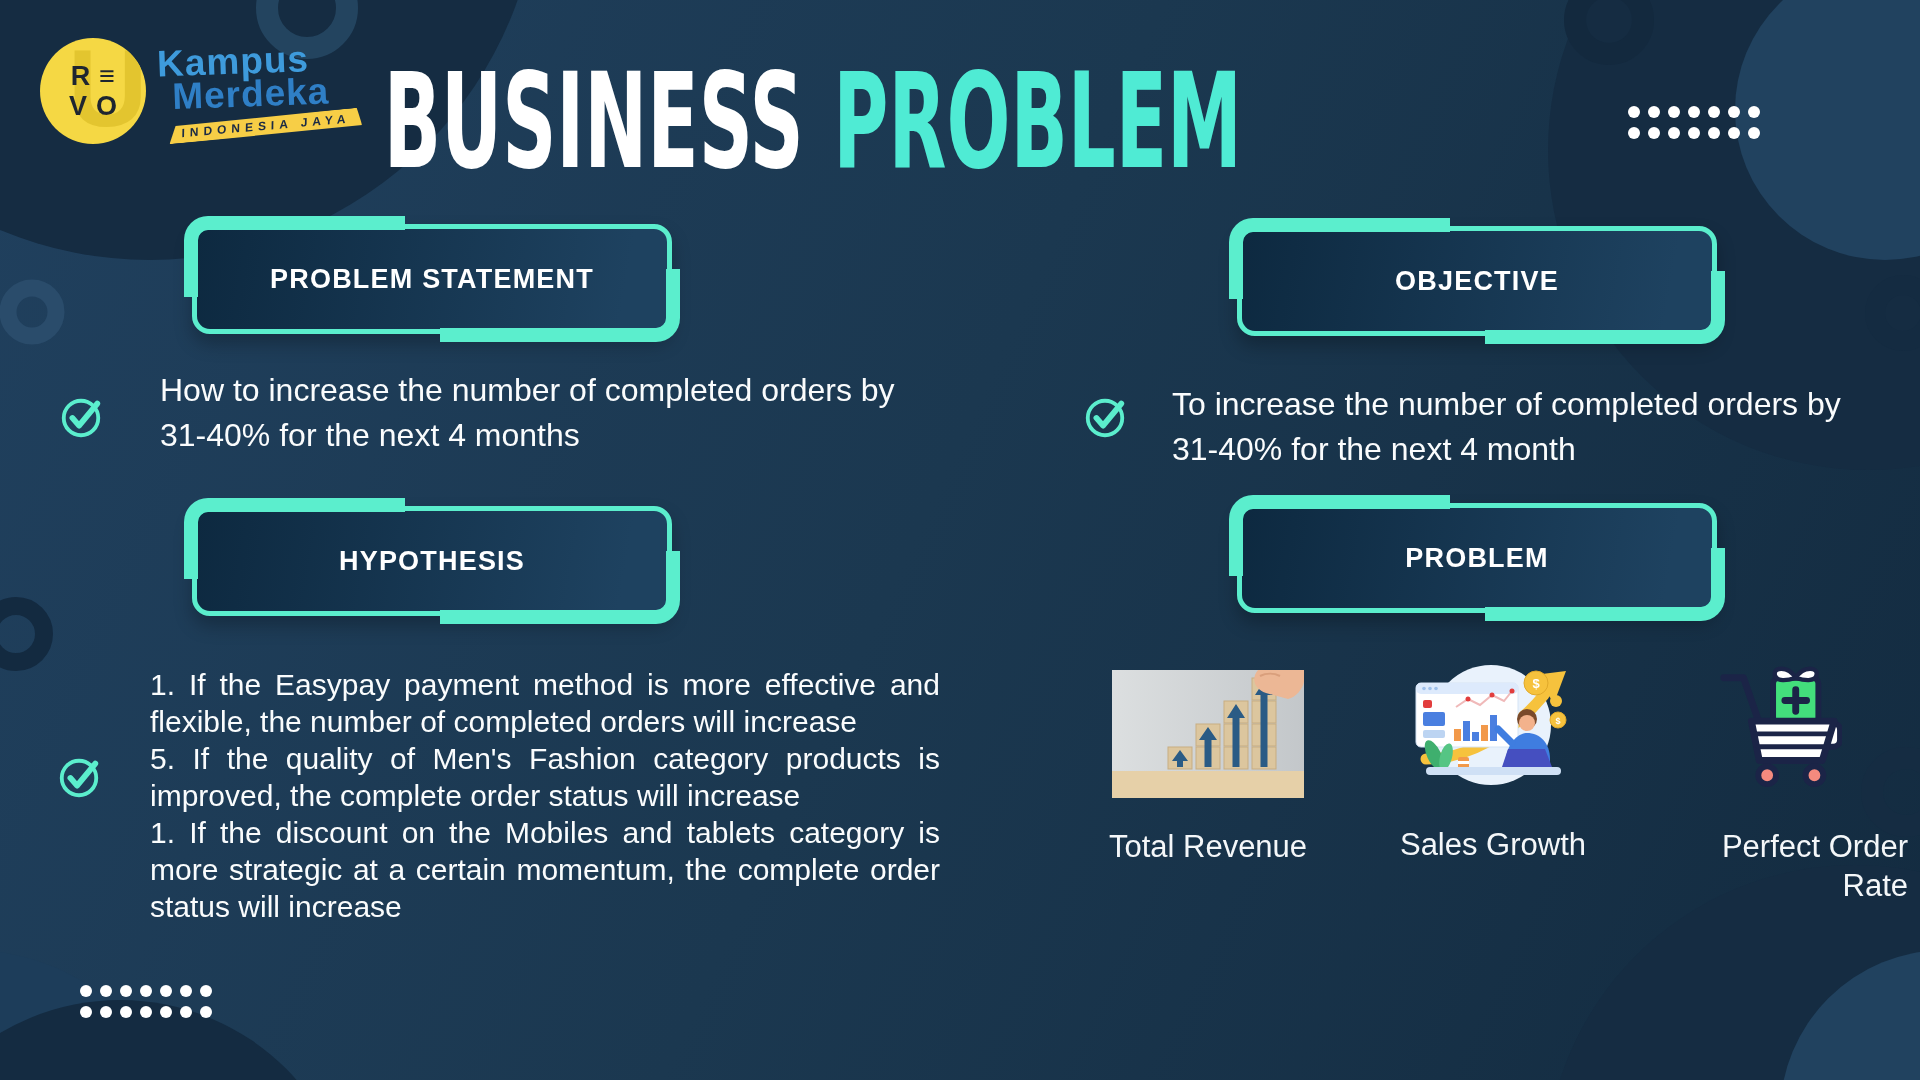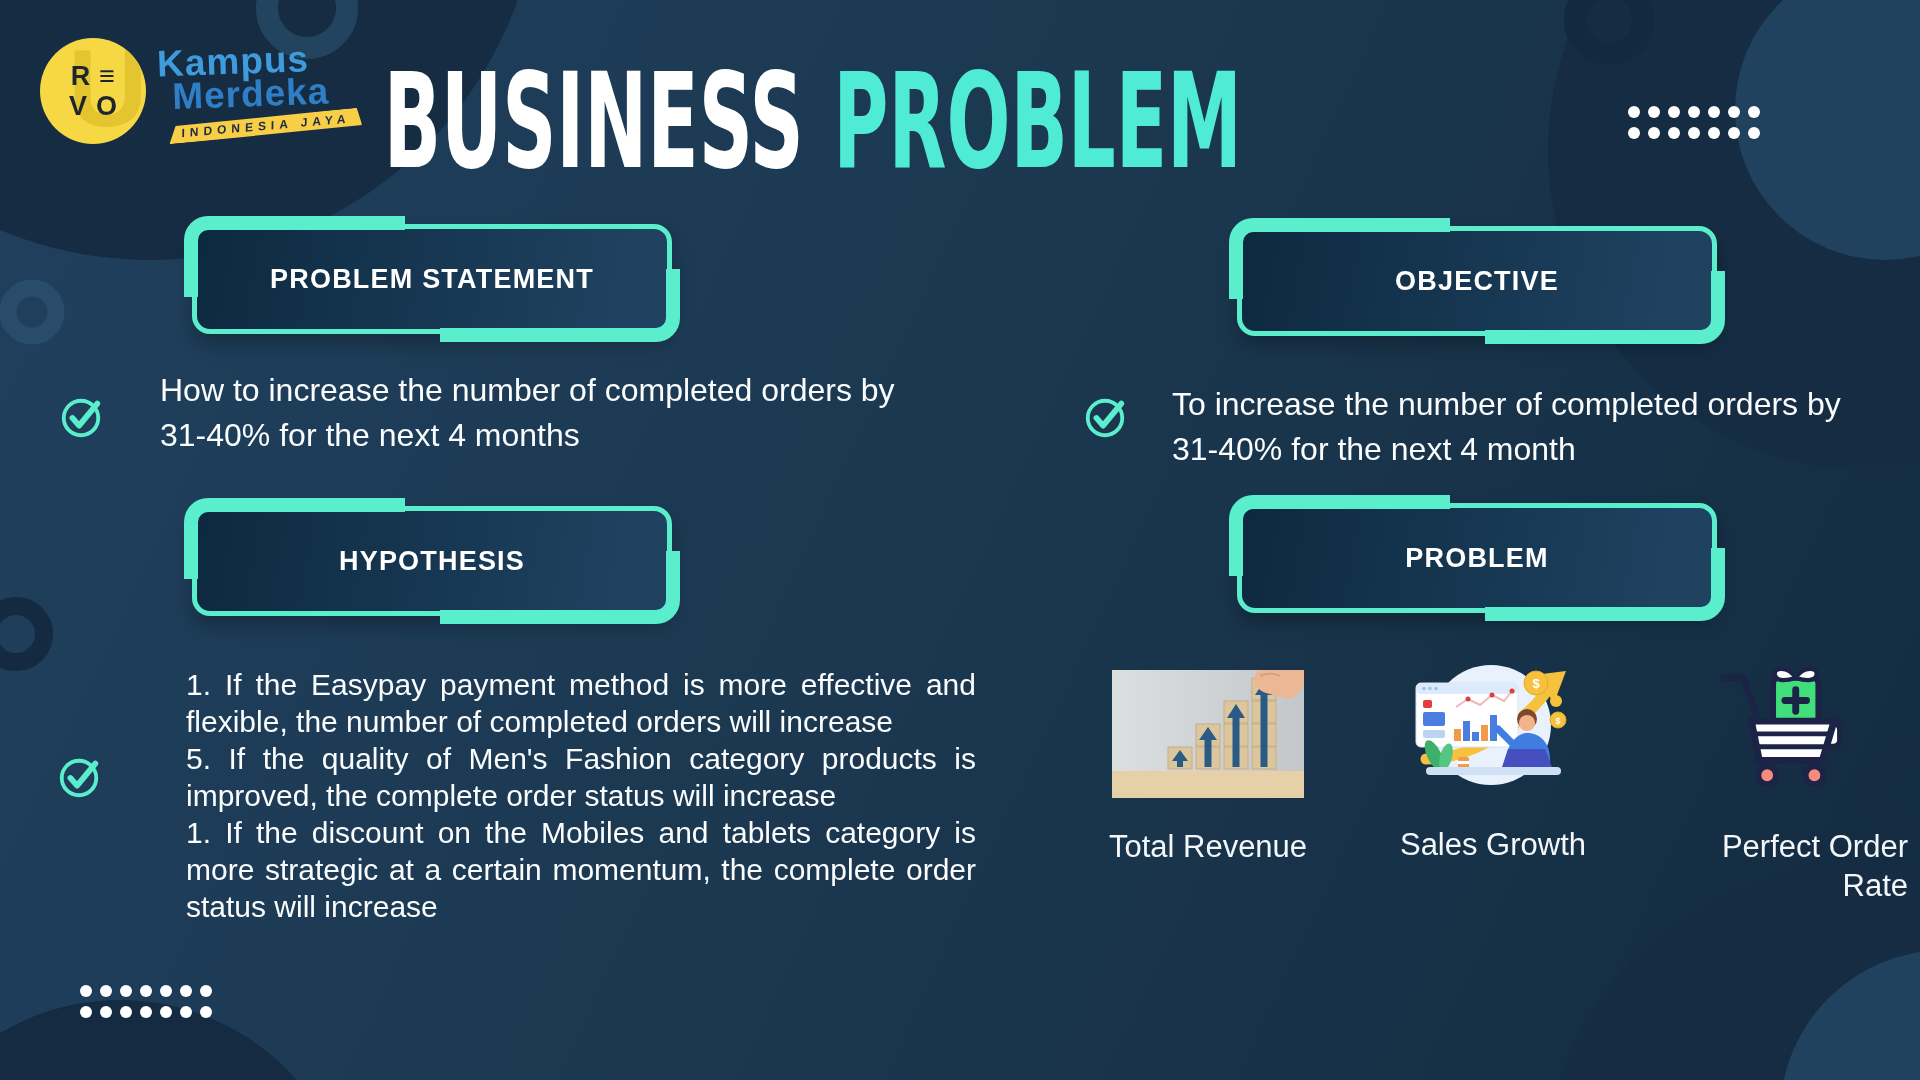--- a/index.html
+++ b/index.html
@@ -65,21 +65,21 @@
   .box-met{left:1237px;top:503px;}
 
   
   .check{width:46px;height:46px;position:absolute;}
   .body-text{color:#FAFCFD;font-size:32px;line-height:1.42;}
   .txt-ps{position:absolute;left:160px;top:368px;width:780px;}
   .txt-obj{position:absolute;left:1172px;top:382px;width:710px;}
   .chk-ps{left:58px;top:394px;}
   .chk-obj{left:1082px;top:394px;}
   .chk-hyp{left:56px;top:754px;}
-  .hyp-text{position:absolute;left:150px;top:666px;width:790px;margin-left:36px;}
+  .hyp-text{position:absolute;left:150px;top:666px;width:790px;}
   .hyp-text p{color:#FAFCFD;font-size:30px;line-height:1.235;text-align:justify;}
 
   
   .metrics-row{position:absolute;left:1078px;top:658px;display:flex;gap:25px;}
   .metric{width:260px;display:flex;flex-direction:column;align-items:center;}
   .micon{height:140px;display:flex;align-items:flex-end;justify-content:center;}
   .metric-label{color:#F4F7F9;font-size:31px;line-height:1.25;text-align:right;margin-top:30px;}
   .m-sg .metric-label{margin-top:28px;}
   .m-por .micon{align-items:center;}
 </style>

